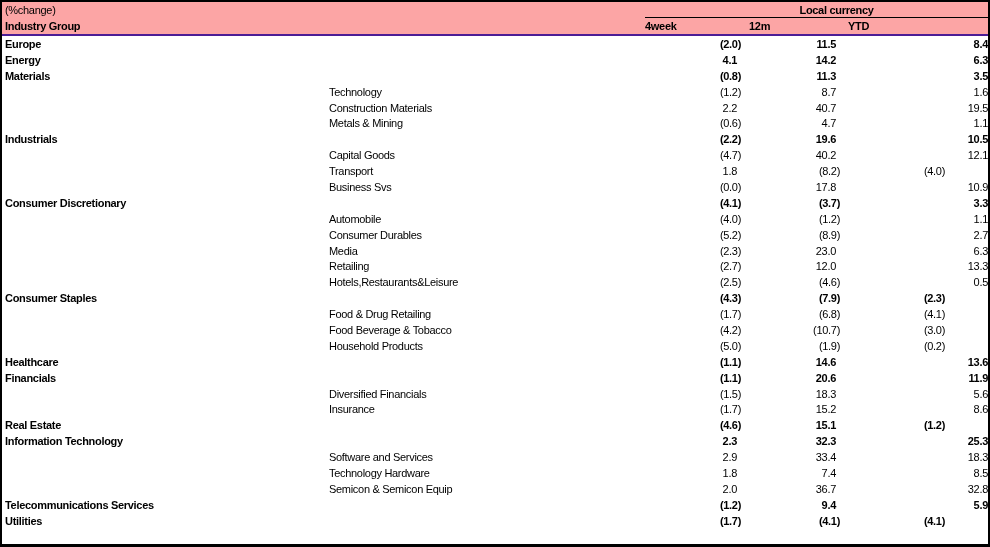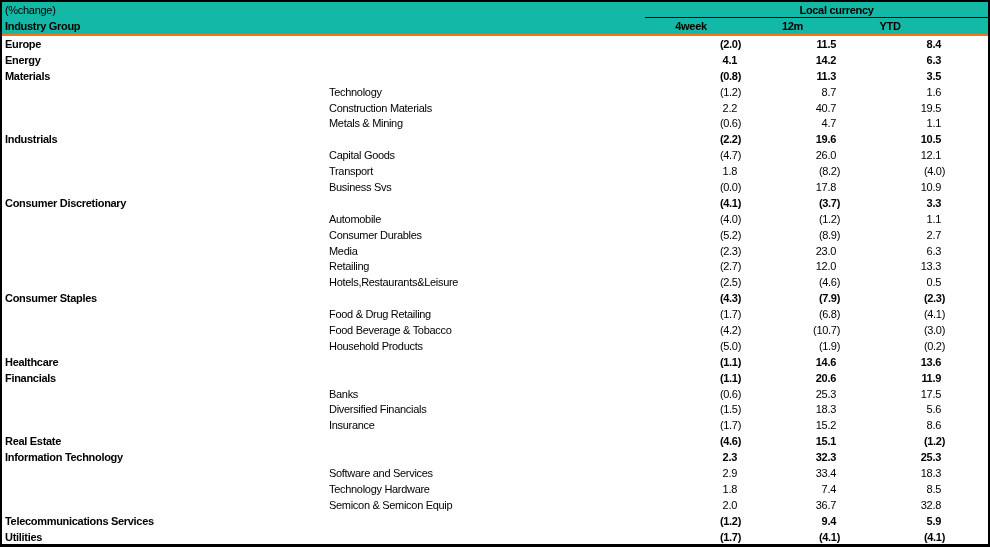--- a/index.html
+++ b/index.html
@@ -9,44 +9,44 @@
     font-family:"Liberation Sans",sans-serif;
     font-size:11px;color:#000;letter-spacing:-0.3px;
     background:#fff;overflow:hidden;
   }
   table{border-collapse:collapse;table-layout:fixed;width:986px;}
   col.c-name{width:643px;}
   col.c-1{width:104px;}
   col.c-2{width:99px;}
   col.c-3{width:140px;}
   thead th{
-    background:#14b8a6;font-weight:bold;text-align:left;
+    background:#fca5a5;font-weight:bold;text-align:left;
     padding:0;margin:0;vertical-align:middle;white-space:nowrap;
   }
   thead tr.hrow1 th{height:15px;}
-  thead tr.hrow2 th{height:16px;border-bottom:2px solid #f97316;}
+  thead tr.hrow2 th{height:16px;border-bottom:2px solid #4c1d95;}
   th.change-cell{font-weight:normal;padding-left:3px;}
   th.lc-cell{
     text-align:center;border-bottom:1.5px solid #000;padding-left:40px;
   }
   th.group-cell{padding-left:3px;}
-  th.numh{text-align:center;margin-top:6px;}
+  th.numh{text-align:left;margin-top:6px;}
   th.numh.h1,th.numh.h2{padding-right:12px;}
   th.numh.h3{padding-right:56px;}
   tbody td{
     height:15.9px;padding:0;vertical-align:middle;white-space:nowrap;
     overflow:hidden;
   }
   tbody tr.top td{font-weight:bold;}
   tbody tr.sub td{font-weight:normal;}
   td.name{padding-left:3px;}
   tr.sub td.name{padding-left:327px;}
   td.num{text-align:right;}
   td.num.c0,td.num.c1{padding-right:12px;}
-  td.num.c2{padding-right:47px;}
+  td.num.c2{}
   td.num.c0.paren,td.num.c1.paren{padding-right:8px;}
   td.num.c2.paren{padding-right:43px;}
 </style>
 </head>
 <body>
 
 <div class="sheet">
   <table>
     <colgroup>
       <col class="c-name">
@@ -105,21 +105,21 @@
         </tr>
         <tr class="top">
           <td class="name">Industrials</td>
           <td class="num c0 paren">(2.2)</td>
           <td class="num c1">19.6</td>
           <td class="num c2">10.5</td>
         </tr>
         <tr class="sub">
           <td class="name">Capital Goods</td>
           <td class="num c0 paren">(4.7)</td>
-          <td class="num c1">26.0</td>
+          <td class="num c1">40.2</td>
           <td class="num c2">12.1</td>
         </tr>
         <tr class="sub">
           <td class="name">Transport</td>
           <td class="num c0">1.8</td>
           <td class="num c1 paren">(8.2)</td>
           <td class="num c2 paren">(4.0)</td>
         </tr>
         <tr class="sub">
           <td class="name">Business Svs</td>
@@ -191,26 +191,20 @@
           <td class="name">Healthcare</td>
           <td class="num c0 paren">(1.1)</td>
           <td class="num c1">14.6</td>
           <td class="num c2">13.6</td>
         </tr>
         <tr class="top">
           <td class="name">Financials</td>
           <td class="num c0 paren">(1.1)</td>
           <td class="num c1">20.6</td>
           <td class="num c2">11.9</td>
-        </tr>
-        <tr class="sub">
-          <td class="name">Banks</td>
-          <td class="num c0 paren">(0.6)</td>
-          <td class="num c1">25.3</td>
-          <td class="num c2">17.5</td>
         </tr>
         <tr class="sub">
           <td class="name">Diversified Financials</td>
           <td class="num c0 paren">(1.5)</td>
           <td class="num c1">18.3</td>
           <td class="num c2">5.6</td>
         </tr>
         <tr class="sub">
           <td class="name">Insurance</td>
           <td class="num c0 paren">(1.7)</td>

